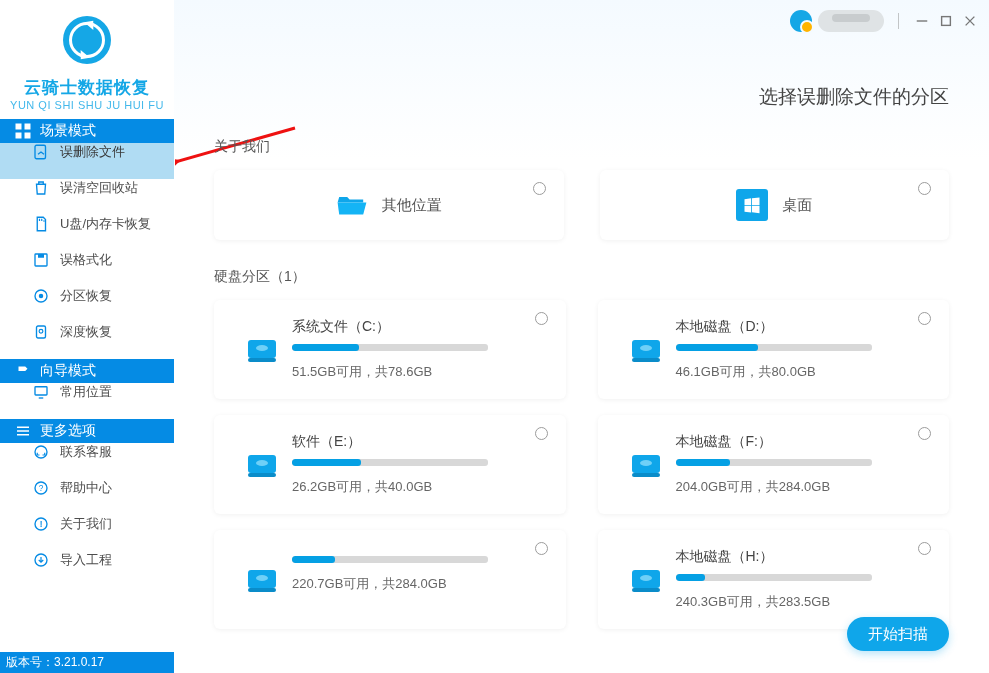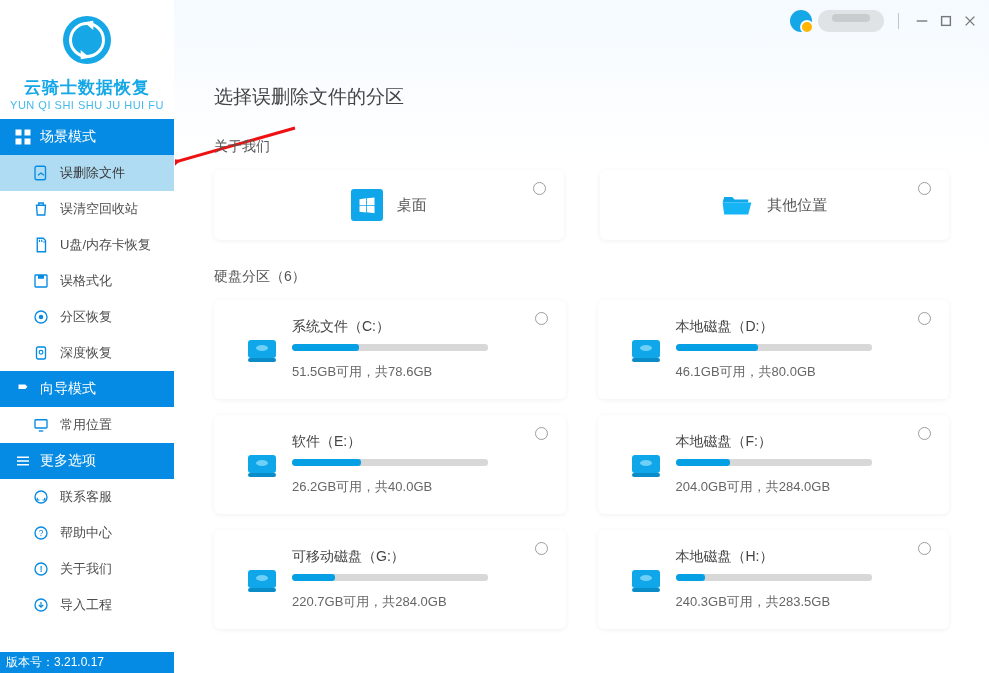--- a/index.html
+++ b/index.html
@@ -5,39 +5,39 @@
     * { margin: 0; padding: 0; box-sizing: border-box; }
     body { font-family: "Microsoft YaHei", sans-serif; width: 989px; height: 673px; overflow: hidden; display: flex; background: linear-gradient(180deg, #f4faff 0%, #ffffff 160px); position: relative; }
     .sidebar { width: 174px; background: #ffffff; display: flex; flex-direction: column; }
     .logo { padding: 16px 10px 8px; text-align: center; }
     .logo-circle { width: 48px; height: 48px; border-radius: 50%; background: #15a7e6; display: inline-flex; align-items: center; justify-content: center; }
     .logo-inner { width: 36px; height: 36px; border: 3px solid #fff; border-radius: 50%; position: relative; }
     .logo-inner::before { content:""; position:absolute; top:-5px; left:13px; border-left:6px solid transparent; border-right:6px solid transparent; border-bottom:7px solid #fff; transform:rotate(40deg); }
     .logo-inner::after  { content:""; position:absolute; bottom:-5px; right:13px; border-left:6px solid transparent; border-right:6px solid transparent; border-top:7px solid #fff; transform:rotate(40deg); }
     .brand-zh { color:#15a7e6; font-size:17px; font-weight:bold; letter-spacing:1px; margin-top:12px; }
     .brand-py { color:#15a7e6; font-size:11px; letter-spacing:0.5px; opacity:.8; }
-    .section-header { background:#058be4; color:#fff; height:36px; display:flex; align-items:center; padding-left:14px; font-size:14px; }
+    .section-header { background:#058be4; color:#fff; height:24px; display:flex; align-items:center; padding-left:14px; font-size:14px; }
     .section-header .ico { width:18px; height:18px; margin-right:8px; display:inline-block; }
-    .nav-item { height:36px; display:flex; align-items:center; padding-left:32px; font-size:13px; color:#4d4d4d; cursor:pointer; }
+    .nav-item { height:36px; display:flex; align-items:flex-start; padding-left:32px; font-size:13px; color:#4d4d4d; cursor:pointer; }
     .nav-item.selected { background:#b0dcf3; color:#393939; }
     .nav-item .ico { width:18px; height:18px; margin-right:10px; }
     .version-bar { margin-top:auto; background:#058be4; color:#fff; font-size:12px; padding:2px 6px; }
     
     .topbar { position:absolute; top:10px; right:10px; display:flex; align-items:center; }
     .orb { width:22px; height:22px; border-radius:50%; background:#15a7e6; position:relative; margin-right:6px; }
     .orb::after { content:""; position:absolute; right:-2px; bottom:-2px; width:10px; height:10px; background:#ffb400; border:2px solid #f4faff; border-radius:50%; }
     .pill { width:66px; height:22px; border-radius:11px; background:#dfe3e5; margin-right:6px; }
     .pill::after{ content:""; display:block; margin:4px auto; width:38px; height:8px; background:#c8ccce; border-radius:4px; }
     .divider-v { width:1px; height:16px; background:#c2c5c7; margin:0 8px; }
     .win-ctrl { width:18px; height:18px; display:inline-flex; align-items:center; justify-content:center; color:#777; margin-left:6px; cursor:pointer; }
     
     .arrow-overlay { position:absolute; top:120px; left:175px; pointer-events:none; }
     
     .main { flex:1; padding:0 40px 30px 40px; position:relative; }
-    .title { text-align:left; font-size:19px; color:#444; padding-top:84px; }
+    .title { text-align:right; font-size:19px; color:#444; padding-top:84px; }
     .section-label { font-size:14px; color:#555; margin-top:28px; }
     .common-row { display:flex; gap:36px; margin-top:14px; }
     .common-card { flex:1; height:70px; background:#fff; border-radius:6px; box-shadow:0 1px 5px rgba(0,0,0,.06); display:flex; align-items:center; justify-content:center; position:relative; cursor:pointer; }
     .radio-dot { position:absolute; top:12px; right:18px; width:13px; height:13px; border:1.5px solid #9c9c9c; border-radius:50%; }
     .common-card .ico { width:32px; height:32px; margin-right:14px; display:inline-flex; align-items:center; justify-content:center; background:#0fa6ea; border-radius:3px; }
     .common-card .ico.folder { background:transparent; }
     .common-card-label { font-size:15px; color:#555; }
     .disk-grid { display:grid; grid-template-columns:1fr 1fr; gap:16px 32px; margin-top:14px; }
     .disk-card { background:#fff; border-radius:6px; box-shadow:0 1px 5px rgba(0,0,0,.06); padding:18px 18px 18px 18px; display:flex; position:relative; cursor:pointer; }
     .disk-ico-wrap { width:60px; display:flex; align-items:center; justify-content:center; }
@@ -195,40 +195,40 @@
   <line x1="120" y1="8" x2="0" y2="42" stroke="#e11" stroke-width="3" marker-end="url(#ah)"></line>
 </svg>
 
 <div class="main">
   <div class="title">选择误删除文件的分区</div>
 
   <div class="section-label">关于我们</div>
   <div class="common-row">
     <div class="common-card">
       <span class="radio-dot"></span>
-      <span class="ico">
-          <svg viewBox="0 0 24 24" width="20" height="20">
-            <path d="M3 5l8-1v8H3V5zm9-1.2L21 3v9h-9V3.8zM3 13h8v8l-8-1v-7zm9 0h9v9l-9-1.2V13z" fill="#fff"></path>
-          </svg>
-        </span>
-      <span class="common-card-label">桌面</span>
-    </div>
-    <div class="common-card">
-      <span class="radio-dot"></span>
       <span class="ico folder">
           <svg viewBox="0 0 40 32" width="36" height="30">
             <path d="M4 6h10l3 3h17v4H2l2-7z" fill="#0fa6ea"></path>
             <path d="M2 13h36l-4 15H4L2 13z" fill="#14b4f5"></path>
           </svg>
         </span>
       <span class="common-card-label">其他位置</span>
     </div>
-  </div>
-
-  <div class="section-label">硬盘分区（6）</div>
+    <div class="common-card">
+      <span class="radio-dot"></span>
+      <span class="ico">
+          <svg viewBox="0 0 24 24" width="20" height="20">
+            <path d="M3 5l8-1v8H3V5zm9-1.2L21 3v9h-9V3.8zM3 13h8v8l-8-1v-7zm9 0h9v9l-9-1.2V13z" fill="#fff"></path>
+          </svg>
+        </span>
+      <span class="common-card-label">桌面</span>
+    </div>
+  </div>
+
+  <div class="section-label">硬盘分区（1）</div>
   <div class="disk-grid" id="disk-grid">
       <div class="disk-card">
         <span class="radio-dot"></span>
         <div class="disk-ico-wrap">
           <svg viewBox="0 0 40 40" width="40" height="40">
             <rect x="6" y="10" width="28" height="18" rx="3" fill="#0fa6ea"></rect>
             <rect x="6" y="28" width="28" height="4" rx="2" fill="#0a8cc9"></rect>
             <ellipse cx="20" cy="18" rx="6" ry="3" fill="#6fd0f7"></ellipse>
           </svg>
         </div>
@@ -294,21 +294,20 @@
       <div class="disk-card">
         <span class="radio-dot"></span>
         <div class="disk-ico-wrap">
           <svg viewBox="0 0 40 40" width="40" height="40">
             <rect x="6" y="10" width="28" height="18" rx="3" fill="#0fa6ea"></rect>
             <rect x="6" y="28" width="28" height="4" rx="2" fill="#0a8cc9"></rect>
             <ellipse cx="20" cy="18" rx="6" ry="3" fill="#6fd0f7"></ellipse>
           </svg>
         </div>
         <div class="disk-body">
-          <div class="disk-name">可移动磁盘（G:）</div>
           <div class="bar-track">
             <div class="bar-fill" style="width:22%"></div>
           </div>
           <div class="disk-stat">220.7GB可用，共284.0GB</div>
         </div>
       </div>
       <div class="disk-card">
         <span class="radio-dot"></span>
         <div class="disk-ico-wrap">
           <svg viewBox="0 0 40 40" width="40" height="40">
@@ -320,13 +319,16 @@
         <div class="disk-body">
           <div class="disk-name">本地磁盘（H:）</div>
           <div class="bar-track">
             <div class="bar-fill" style="width:15%"></div>
           </div>
           <div class="disk-stat">240.3GB可用，共283.5GB</div>
         </div>
       </div>
     </div>
 
+  <div class="start-btn">
+    <span>开始扫描</span>
+  </div>
 </div>
 
 </body></html>

